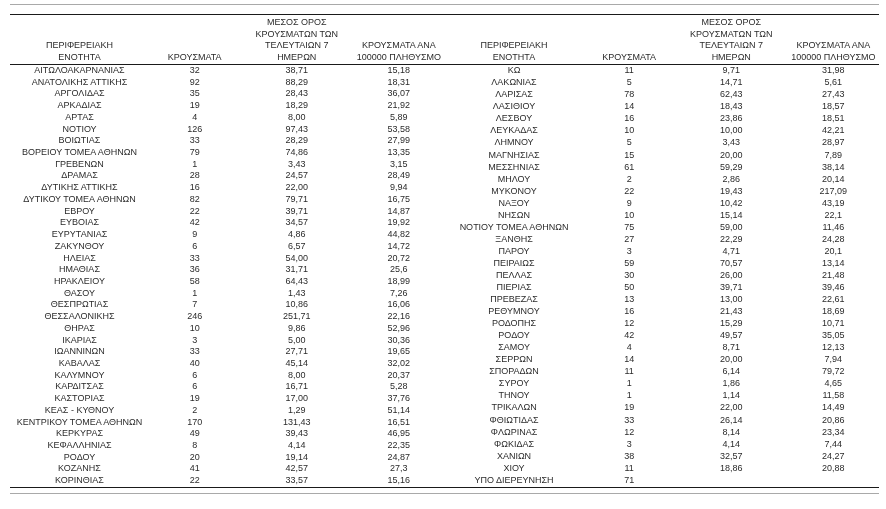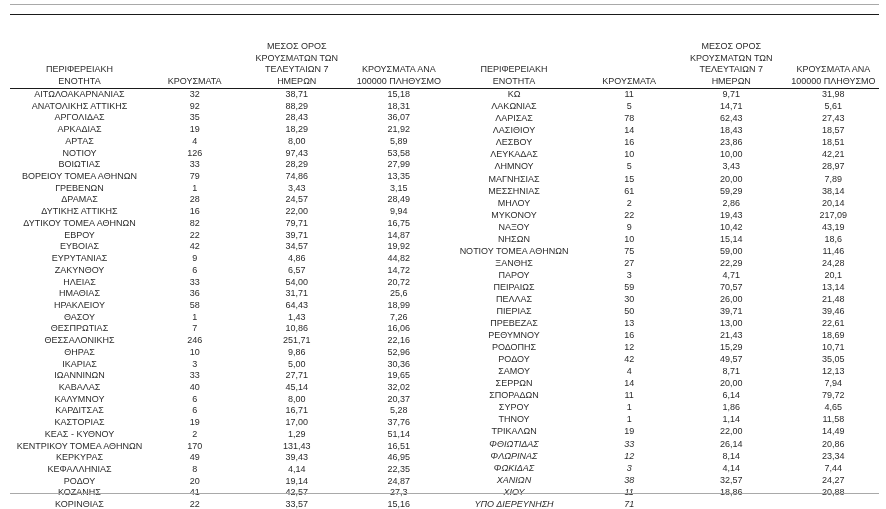--- a/index.html
+++ b/index.html
@@ -52,34 +52,32 @@
     text-align: center;
     vertical-align: bottom;
     padding: 2px 2px 1px 2px;
     height: 42px;
     line-height: 11.5px;
     border-bottom: 1px solid #1a1a1a;
   }
   table.region-table th .hwrap {
     display: inline-block;
     max-width: 105px;
-    margin-top: 24px;
   }
   table.region-table td {
     text-align: center;
     vertical-align: middle;
     padding: 0 2px;
     height: 11.72px;
     line-height: 11.72px;
     white-space: nowrap;
     overflow: hidden;
   }
   tr.emph td:nth-child(1),
   tr.emph td:nth-child(2) {
-    font-style: italic;
   }
 </style>
 </head>
 <body>
 
 <div class="page">
 
   <div class="rule-gray top"></div>
 
   <div class="tables">
@@ -404,21 +402,21 @@
           <tr>
             <td>ΝΑΞΟΥ</td>
             <td>9</td>
             <td>10,42</td>
             <td>43,19</td>
           </tr>
           <tr>
             <td>ΝΗΣΩΝ</td>
             <td>10</td>
             <td>15,14</td>
-            <td>18,6</td>
+            <td>22,1</td>
           </tr>
           <tr>
             <td>ΝΟΤΙΟΥ ΤΟΜΕΑ ΑΘΗΝΩΝ</td>
             <td>75</td>
             <td>59,00</td>
             <td>11,46</td>
           </tr>
           <tr>
             <td>ΞΑΝΘΗΣ</td>
             <td>27</td>

